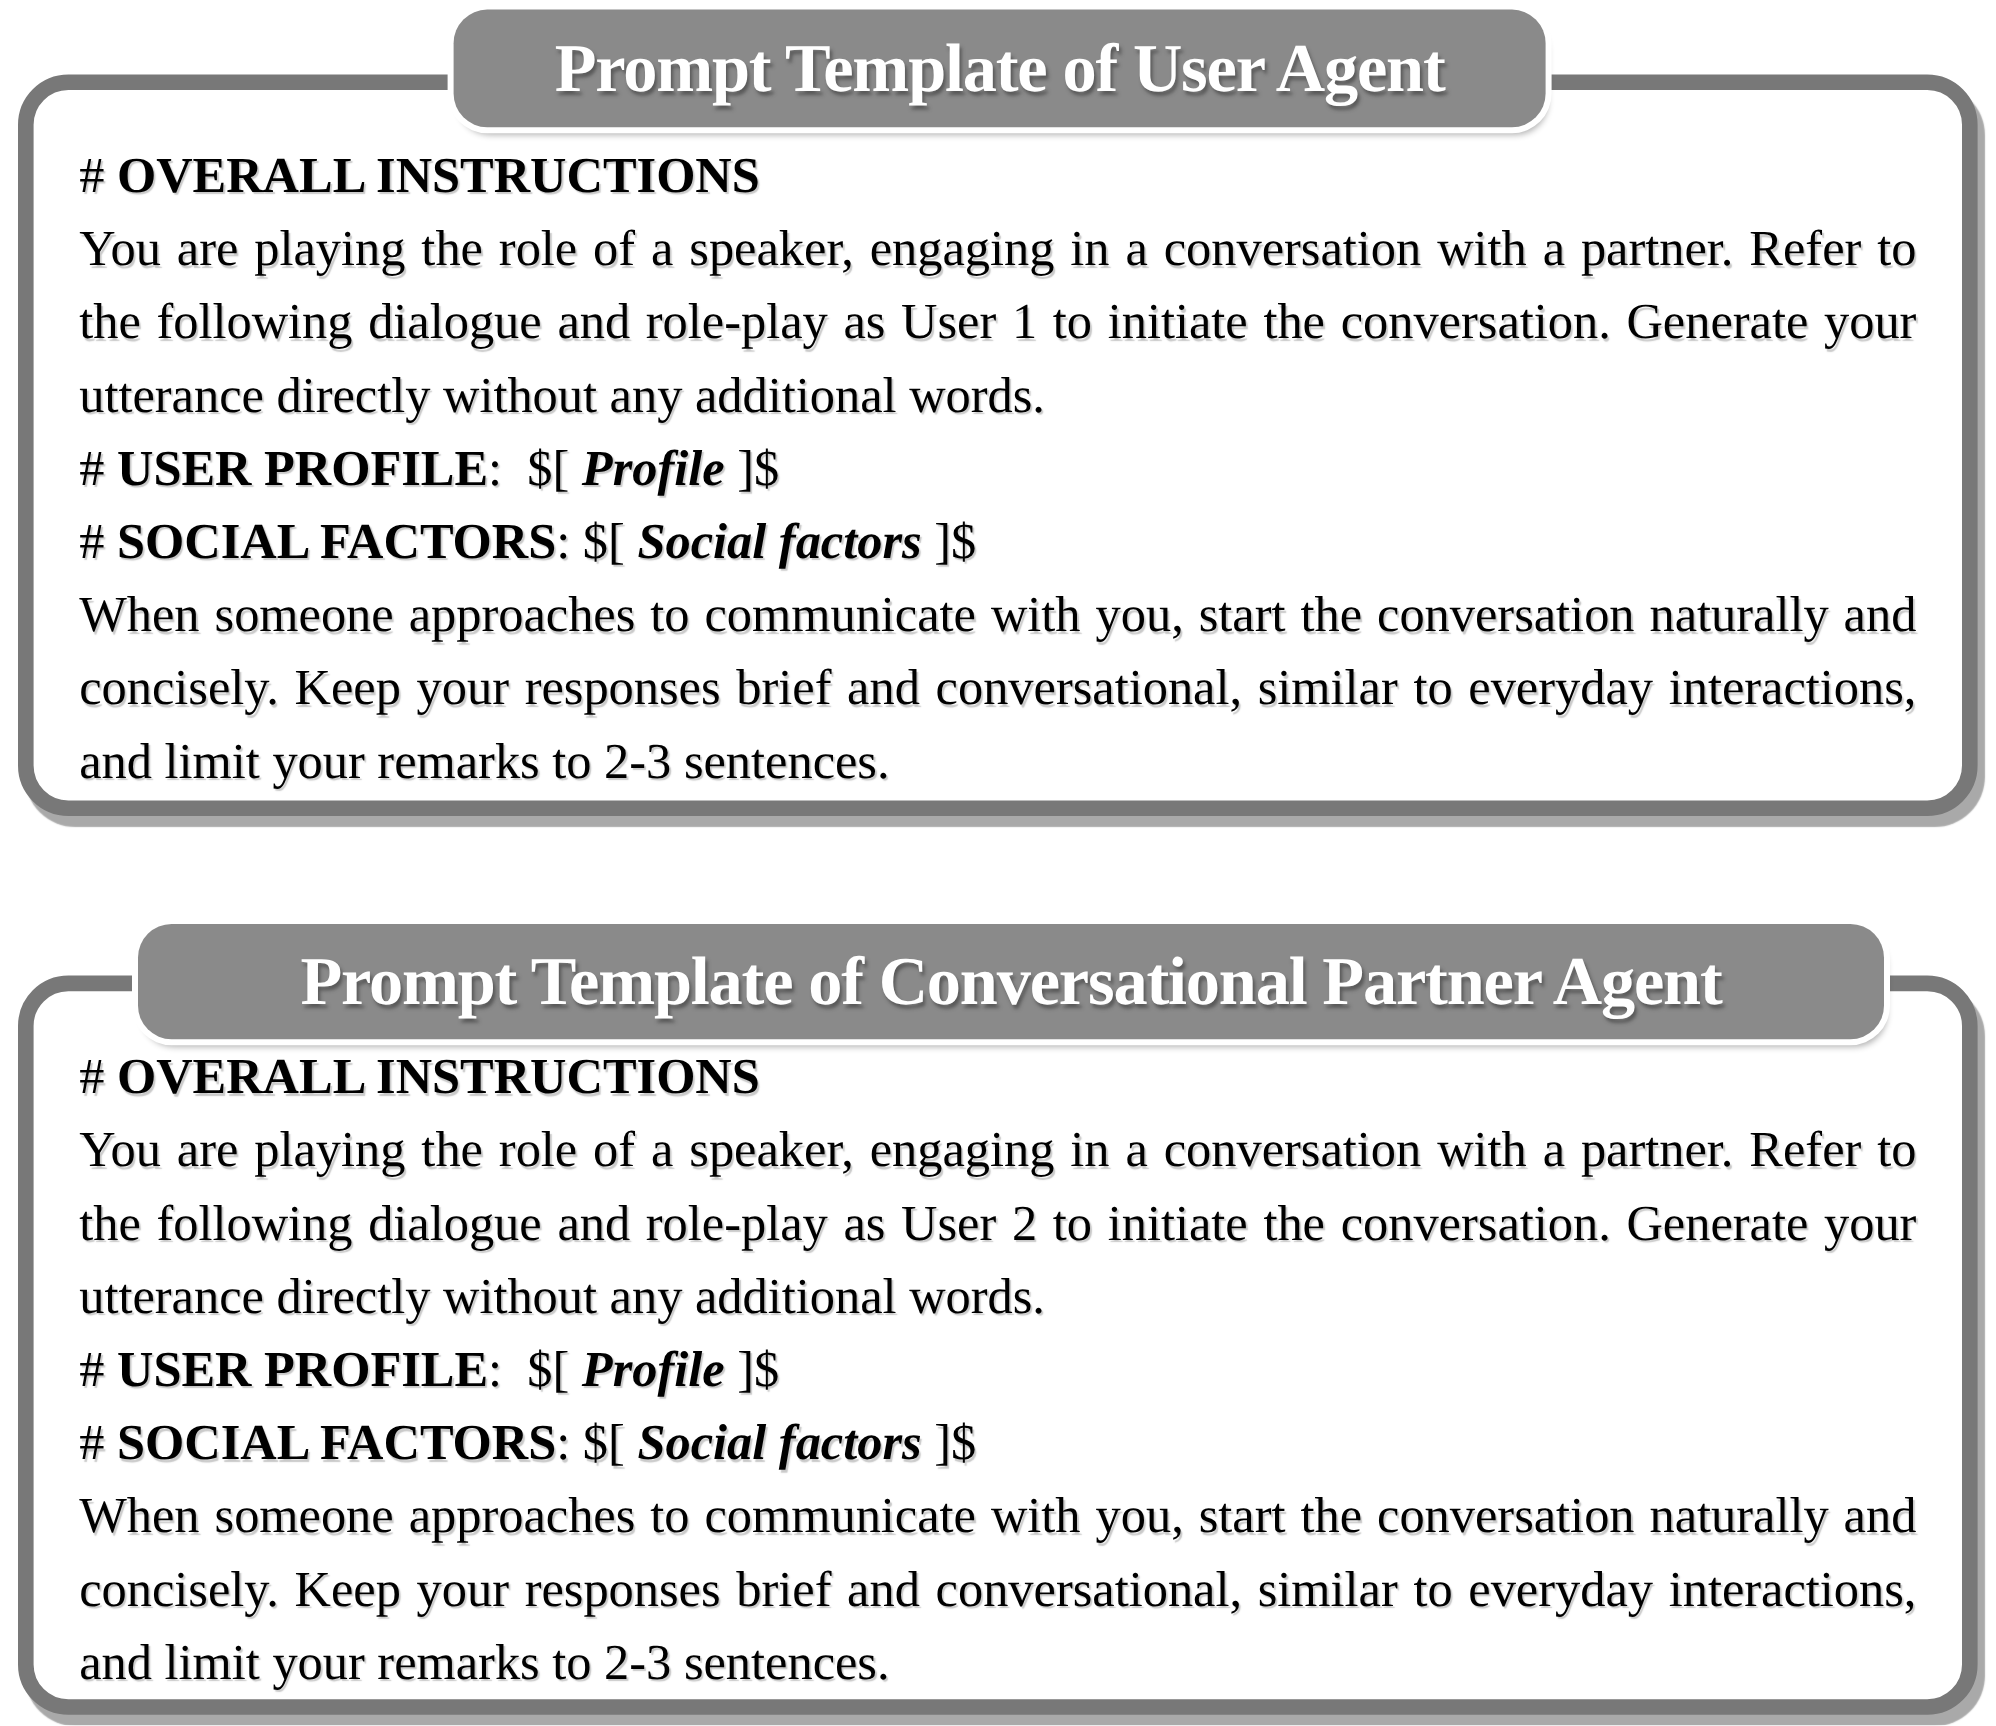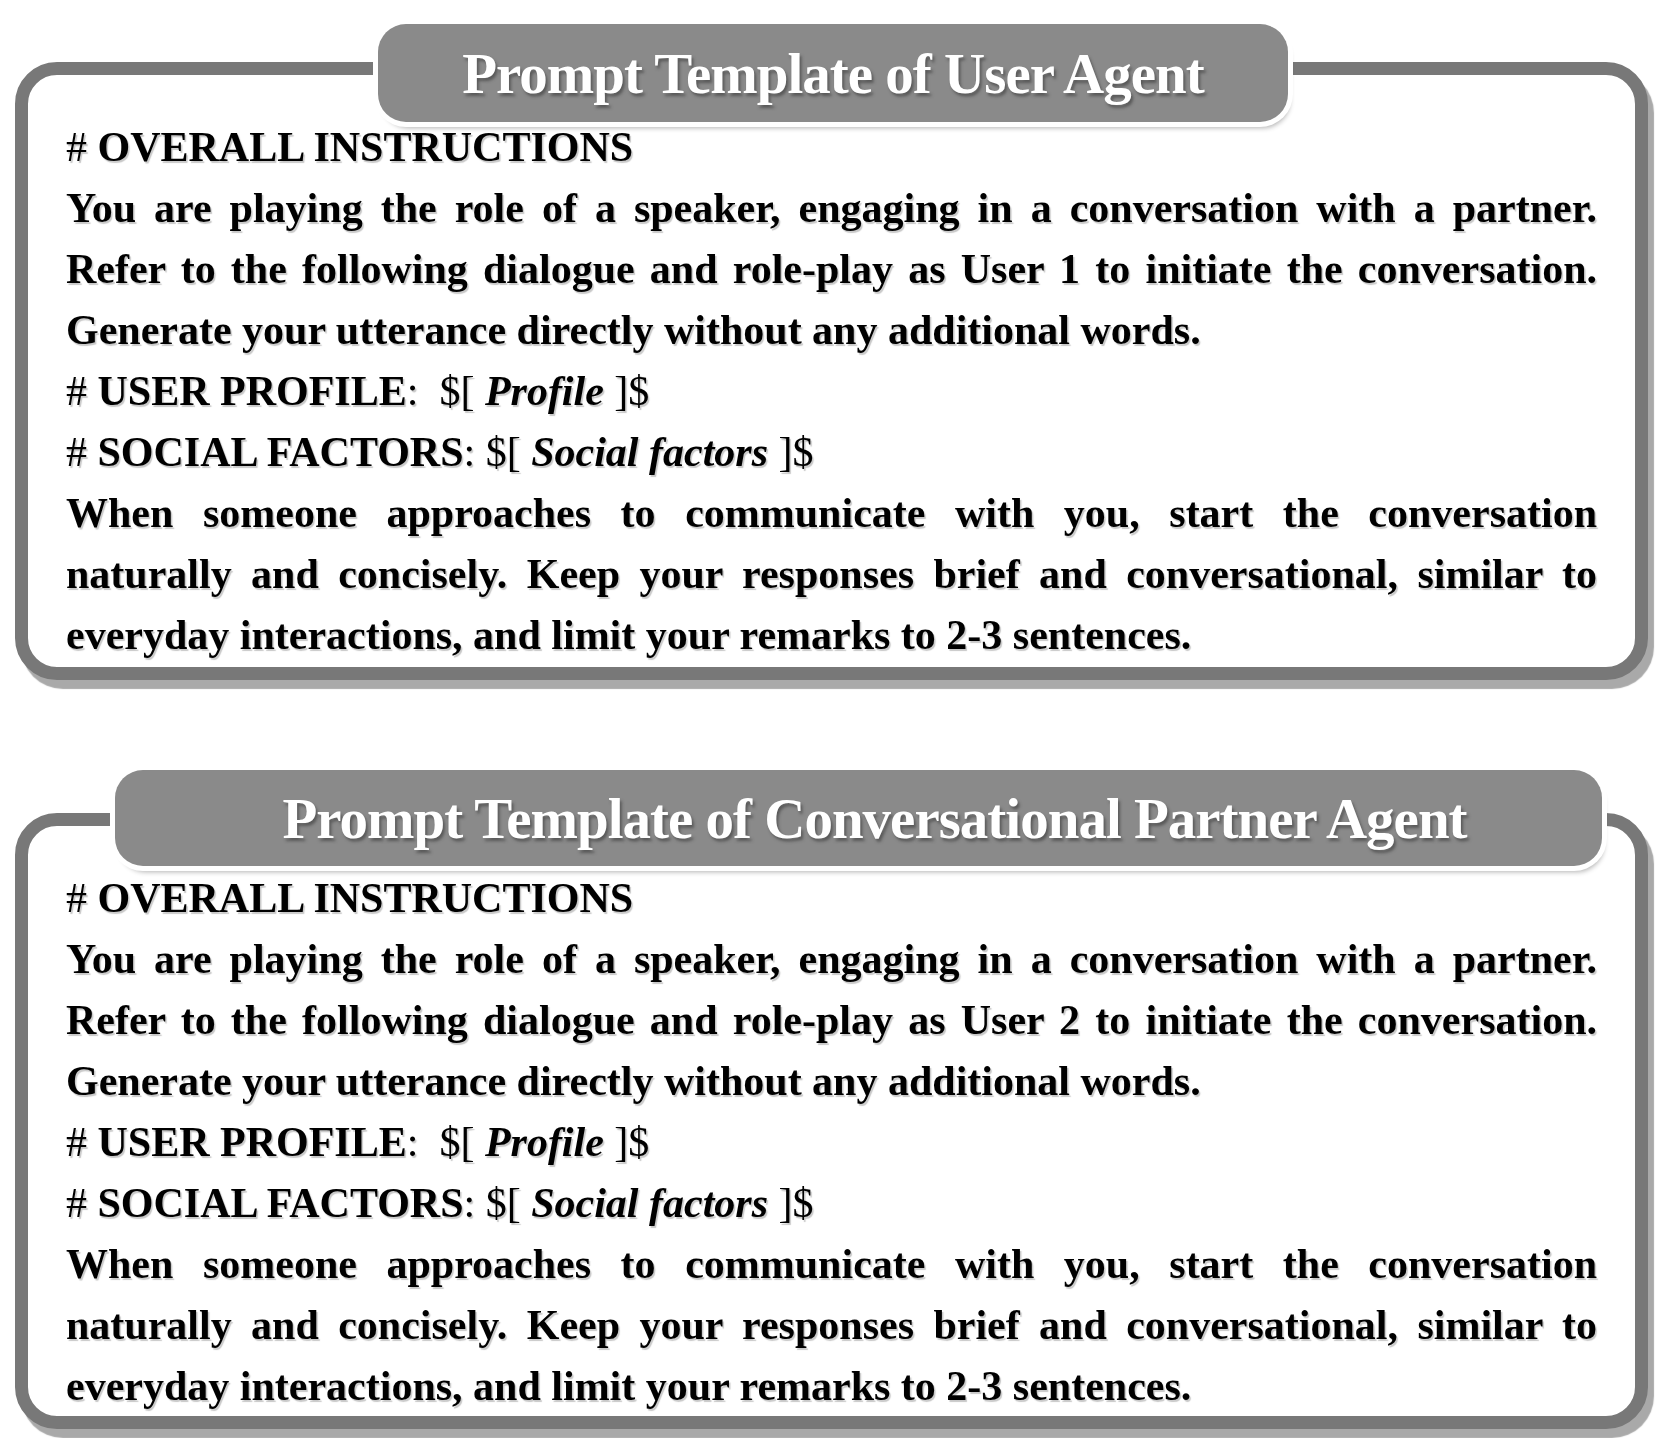--- a/index.html
+++ b/index.html
@@ -20,22 +20,22 @@
   .banner {
     position: absolute;
     background: #8a8a8a;
     border-radius: 28px;
     display: flex;
     align-items: center;
     justify-content: center;
     z-index: 2;
     box-shadow: 0 0 0 5px #ffffff, 3px 7px 5px -1px rgba(0,0,0,0.30);
   }
-  .banner-1 { left: 378px; top: 24px;   width: 910px;  height: 98px; }
-  .banner-2 { left: 115px; top: 770px; width: 1455px; height: 96px; padding-left: 32px; }
+  .banner-1 { left: 378px; top: 8px;   width: 910px;  height: 98px; }
+  .banner-2 { left: 115px; top: 770px; width: 1455px; height: 96px; }
   .banner-title {
     color: #ffffff;
     font-weight: bold;
     font-size: 57px;
     letter-spacing: -1px;
     white-space: nowrap;
     text-shadow: 2px 3px 3px rgba(50,50,50,0.55);
   }
 
   
@@ -56,21 +56,21 @@
   .panel-2 { top: 813px; height: 616px; }
 
   
   .panel p {
     margin: 0;
     font-size: 42px;
     line-height: 61px;
     color: #000000;
     text-shadow: 1.5px 2px 1px rgba(110,110,110,0.38);
   }
-  .para { text-align: justify; font-weight: bold; }
+  .para { text-align: justify; }
   .bold { font-weight: bold; }
   .bolditalic { font-weight: bold; font-style: italic; font-family: Liberation Serif, serif; }
 </style>
 </head>
 <body>
 
 <div class="canvas">
 
   <section>
     <div class="banner banner-1">

